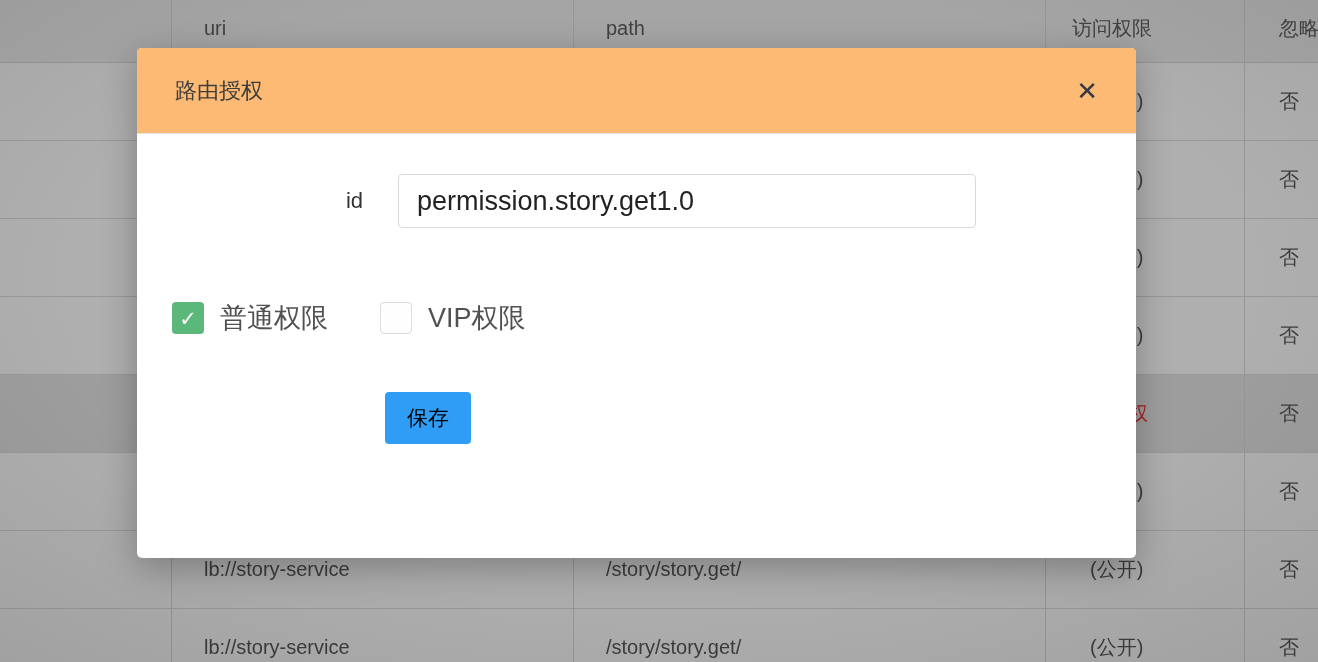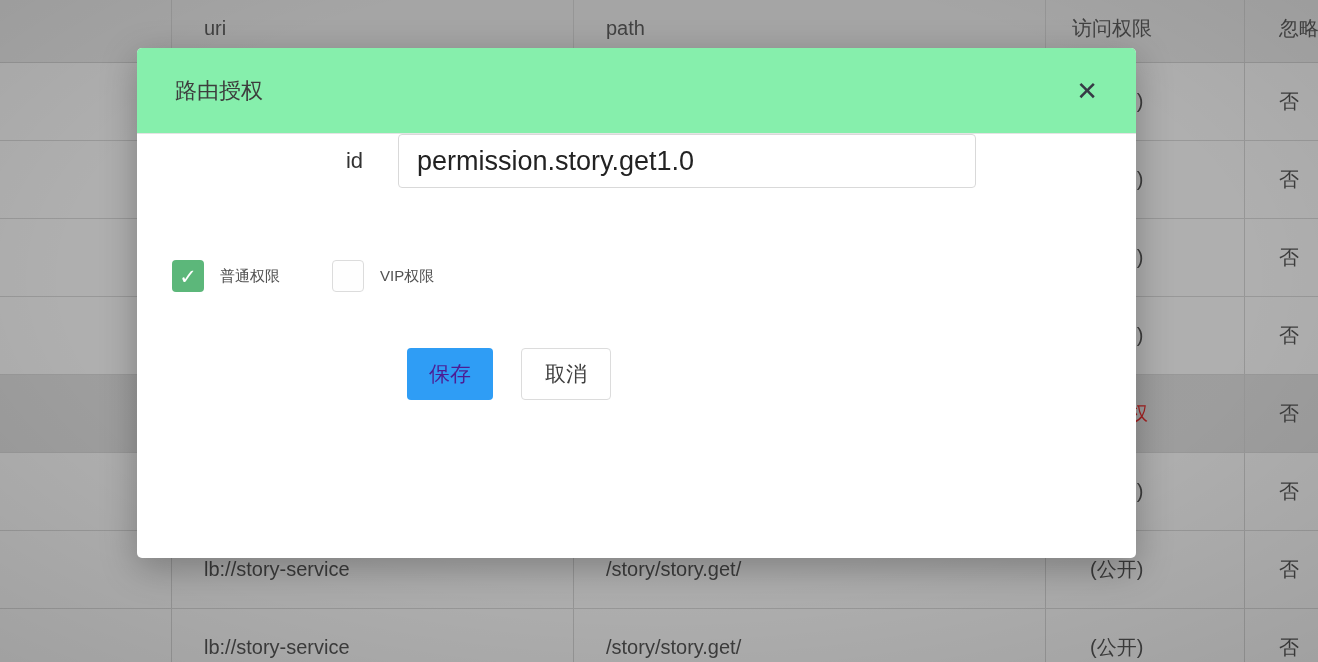--- a/index.html
+++ b/index.html
@@ -35,54 +35,54 @@
                rgba(0,0,0,0.31) 35%, rgba(0,0,0,0.46) 100%);
   }
 
   
   .modal{
     position:absolute;z-index:20;left:137px;top:48px;width:999px;height:510px;
     background:#ffffff;border-radius:5px;box-shadow:0 10px 36px rgba(0,0,0,0.28);
     overflow:hidden;
   }
   .modal-header{
-    height:86px;background:#86efac;border-bottom:1px solid #e4e4e4;
+    height:86px;background:#fdba74;border-bottom:1px solid #e4e4e4;
     display:flex;align-items:center;justify-content:space-between;
     padding:0 38px;box-sizing:border-box;gap:16px;
   }
   .modal-title{font-size:22px;color:#3d3d3d;}
   .close-x{font-size:26px;color:#363a45;cursor:pointer;line-height:1;}
 
   .form-row{display:flex;align-items:center;}
-  .row-id{}
+  .row-id{margin-top:40px;}
   .row-role{margin-top:72px;}
   .row-buttons{margin-top:56px;}
   .form-label{
     width:226px;text-align:right;font-size:22px;color:#333;flex:0 0 226px;
   }
   .id-input{
     margin-left:35px;width:578px;height:54px;box-sizing:border-box;
     border:1px solid #d9d9d9;border-radius:4px;padding:0 18px;
     font-size:27px;color:#222;outline:none;
     font-family:"Liberation Sans","DejaVu Sans",sans-serif;
   }
   .checkbox{
     width:32px;height:32px;box-sizing:border-box;border-radius:4px;
     display:flex;align-items:center;justify-content:center;cursor:pointer;
   }
   .checkbox.checked{background:#5cb77a;margin-left:35px;}
   .checkbox.checked .check-glyph{color:#fff;font-size:21px;line-height:1;}
   .checkbox.unchecked{background:#fefefe;border:1px solid #dcdcdc;margin-left:52px;}
-  .cb-label{font-size:15px;color:#515151;margin-left:16px;cursor:pointer;}
+  .cb-label{font-size:27px;color:#515151;margin-left:16px;cursor:pointer;}
   .btn{
     height:52px;border-radius:4px;font-size:21px;cursor:pointer;
     font-family:"Liberation Sans","DejaVu Sans",sans-serif;
   }
   .btn-save{
-    margin-left:44px;width:86px;background:#2f9df5;color:#4c1d95;border:none;
+    margin-left:22px;width:86px;background:#2f9df5;color:#000000;border:none;
   }
   .btn-cancel{
     margin-left:28px;width:90px;background:#fff;color:#3f3f3f;
     border:1px solid #dcdcdc;
   }
 </style>
 </head>
 <body>
 
 <div class="stage">
@@ -172,17 +172,16 @@
         <span class="check-glyph">✓</span>
       </div>
       <span class="cb-label">普通权限</span>
       <div class="checkbox unchecked"></div>
       <span class="cb-label">VIP权限</span>
     </div>
 
     <div class="form-row row-buttons">
       <div class="form-label"></div>
       <button class="btn btn-save">保存</button>
-      <button class="btn btn-cancel">取消</button>
     </div>
   </div>
 
 </div>
 
 </body></html>

